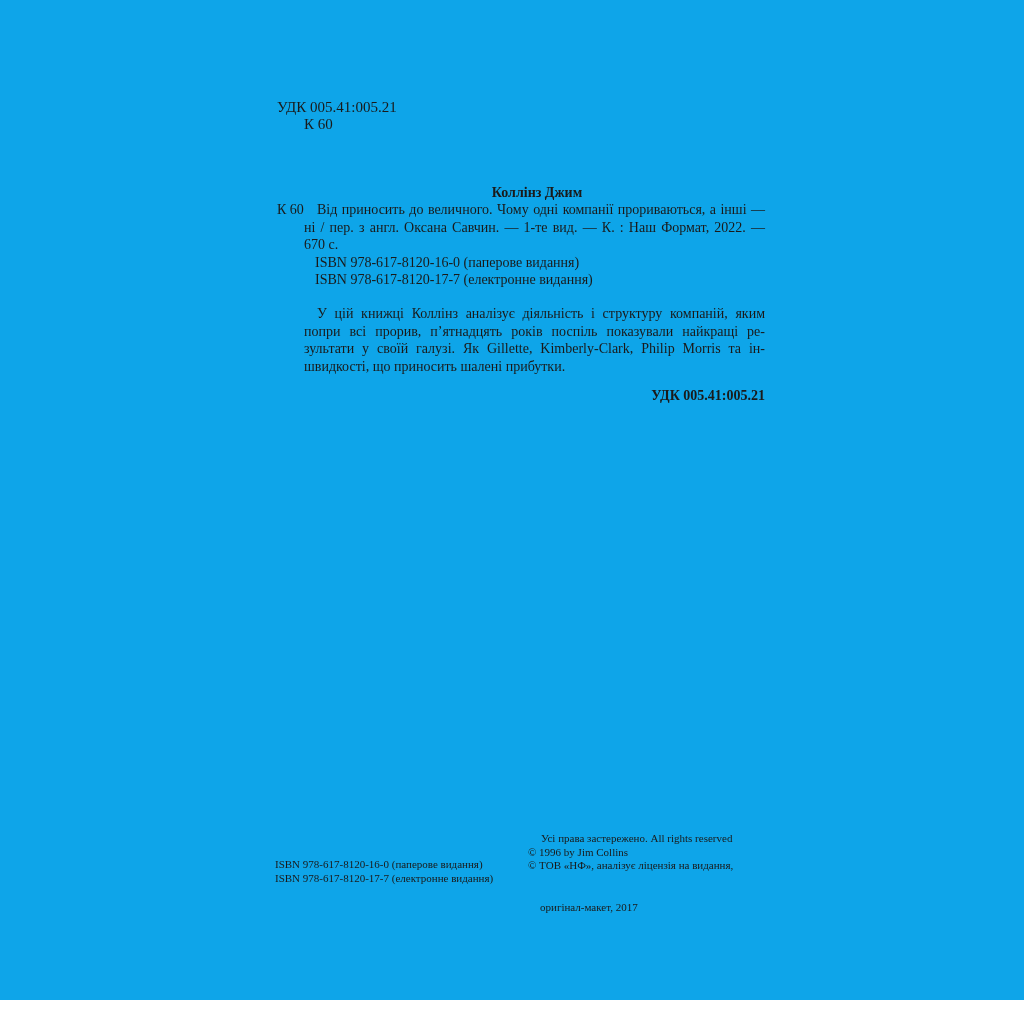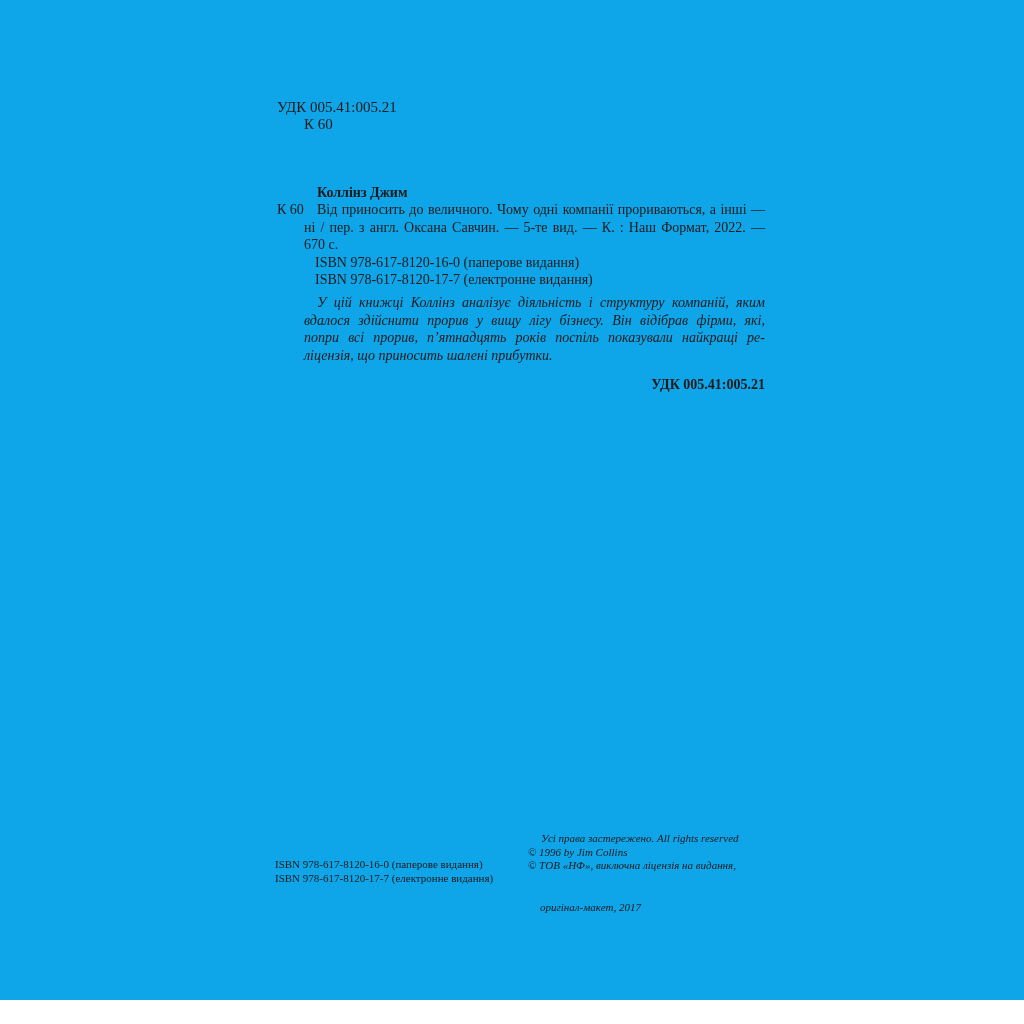--- a/index.html
+++ b/index.html
@@ -31,22 +31,23 @@
   
   .card {
     position: absolute;
     left: 277px;
     top: 184px;
     width: 488px;
     font-size: 14px;
     line-height: 17.4px;
   }
   .card .author-line {
-    margin-left: 40px;
+    margin-left: 32px;
     font-weight: bold;
+    text-align: center;
   }
   .card .entry {
     position: relative;
     margin-left: 27px;
   }
   .card .entry .cutter-label {
     position: absolute;
     left: -27px;
     top: 0;
     white-space: nowrap;
@@ -55,22 +56,21 @@
     text-align: justify;
     text-align-last: justify;
   }
   .jlines .jline:last-child { text-align-last: left; }
   .jlines.indent-first .jline:first-child { text-indent: 13px; }
 
   .card .isbn-line { margin-left: 38px; white-space: nowrap; }
 
   .card .annotation {
     margin-left: 27px;
-    margin-top: 6px;
-    font-style: italic;
+    margin-top: 17px;
   }
   .card .udk-bottom {
     margin-top: 12px;
     font-weight: bold;
     text-align: right;
   }
 
   
   .colophon-left {
     position: absolute;
@@ -80,21 +80,20 @@
     line-height: 13.5px;
     white-space: nowrap;
   }
   .colophon-right {
     position: absolute;
     left: 528px;
     top: 832px;
     font-size: 11px;
     line-height: 13.5px;
     white-space: nowrap;
-    font-style: italic;
   }
   .colophon-right .rights-line { padding-left: 13px; }
   .colophon-right .publisher-cont-line { padding-left: 12px; margin-top: 28px; }
 </style>
 </head>
 <body>
 
 <div class="page">
 
   <div class="udc-header">
@@ -102,43 +101,43 @@
     <div class="cutter-line">К 60</div>
   </div>
 
   <div class="card">
     <div class="author-line">Коллінз Джим</div>
 
     <div class="entry">
       <span class="cutter-label">К 60</span>
       <div class="jlines indent-first">
           <div class="jline">Від приносить до величного. Чому одні компанії прориваються, а інші —</div>
-          <div class="jline">ні / пер. з англ. Оксана Савчин. — 5-те вид. — К. : Наш Формат, 2022. —</div>
+          <div class="jline">ні / пер. з англ. Оксана Савчин. — 1-те вид. — К. : Наш Формат, 2022. —</div>
           <div class="jline">670 с.</div>
         </div>
     </div>
 
     <div class="isbn-line">ISBN 978-617-8120-16-0 (паперове видання)</div>
     <div class="isbn-line">ISBN 978-617-8120-17-7 (електронне видання)</div>
 
     <div class="annotation jlines indent-first">
         <div class="jline">У цій книжці Коллінз аналізує діяльність і структуру компаній, яким</div>
-        <div class="jline">вдалося здійснити прорив у вищу лігу бізнесу. Він відібрав фірми, які,</div>
         <div class="jline">попри всі прорив, п’ятнадцять років поспіль показували найкращі ре-</div>
-        <div class="jline">ліцензія, що приносить шалені прибутки.</div>
+        <div class="jline">зультати у своїй галузі. Як Gillette, Kimberly-Clark, Philip Morris та ін-</div>
+        <div class="jline">швидкості, що приносить шалені прибутки.</div>
       </div>
 
     <div class="udk-bottom">УДК 005.41:005.21</div>
   </div>
 
   <div class="colophon-left">
     <div>ISBN 978-617-8120-16-0 (паперове видання)</div>
     <div>ISBN 978-617-8120-17-7 (електронне видання)</div>
   </div>
 
   <div class="colophon-right">
     <div class="rights-line">Усі права застережено. All rights reserved</div>
     <div>© 1996 by Jim Collins</div>
-    <div>© ТОВ «НФ», виключна ліцензія на видання,</div>
+    <div>© ТОВ «НФ», аналізує ліцензія на видання,</div>
     <div class="publisher-cont-line">оригінал-макет, 2017</div>
   </div>
 
 </div>
 
 </body></html>

